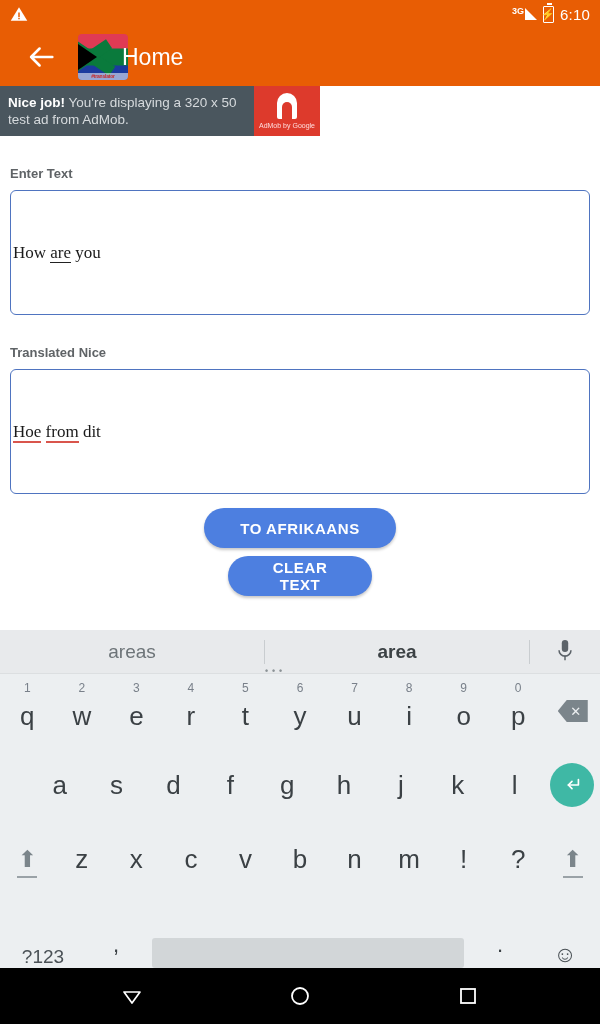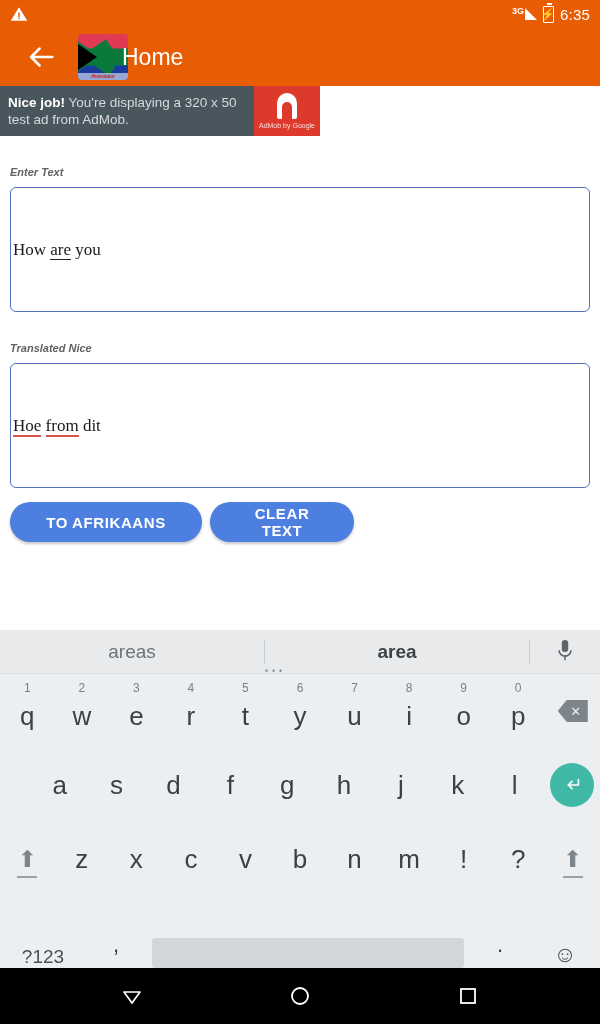--- a/index.html
+++ b/index.html
@@ -83,37 +83,37 @@
   }
   .ad-logo .glyph::after {
     content:""; position:absolute; left:10px; top:9px; width:10px; height:17px;
     background:#dd3a2c; border-radius: 5px 5px 0 0;
   }
   .ad-logo .lbl { font-size: 7px; color: #ffdddd; margin-top: 3px; white-space: nowrap; }
 
   
   .content { padding: 0 10px; }
   .field-label {
-    font-size: 11px; font-style: italic; font-weight: bold; color: #5f6366;
+    font-size: 13px; font-weight: bold; color: #5f6366;
     margin-top: 30px; margin-bottom: 9px;
   }
   .tbox {
     border: 1.6px solid #4f74c0; border-radius: 6px; height: 125px;
     position: relative; background: #fff;
   }
   .tbox .txt {
     position: absolute; left: 2px; top: 52px; font-size: 17px; color: #1a1a1a;
     white-space: nowrap;
     font-family: Liberation Serif, serif;
   }
   .u-blk { border-bottom: 1.6px solid #222; }
   .u-red { border-bottom: 2px solid #d9554c; }
 
   
-  .btnwrap { display: flex; flex-direction: row; align-items: center; margin-top: 14px; gap: 8px; }
+  .btnwrap { display: flex; flex-direction: column; align-items: center; margin-top: 14px; gap: 8px; }
   .btn {
     background: #4d7fe0; color: #fff; border: none; border-radius: 24px;
     font-size: 15px; font-weight: bold; letter-spacing: .6px;
     padding: 0 24px; height: 40px; cursor: pointer;
     box-shadow: 0 2px 3px rgba(0,0,0,.22);
     display: flex; align-items: center; justify-content: center;
     font-family: "Liberation Sans", sans-serif;
   }
   .btn-afr { width: 192px; }
   .btn-clr { width: 144px; }
@@ -192,21 +192,21 @@
       </svg>
     </div>
     <div class="sb-right">
       <div class="sig">
         <span class="sig-label">3G</span>
         <span class="sig-tri"></span>
       </div>
       <div class="batt">
         <div class="batt-bolt">⚡</div>
       </div>
-      <div class="clock">6:35</div>
+      <div class="clock">6:10</div>
     </div>
   </div>
 
   <div class="appbar">
     <div class="back-arrow">
       <svg width="34" height="34" viewBox="0 0 24 24">
         <path d="M20 12 H5 M11 6 L5 12 L11 18" fill="none" stroke="#ffffff" stroke-width="1.8" stroke-linecap="round" stroke-linejoin="round"></path>
       </svg>
     </div>
     <div class="app-icon">

